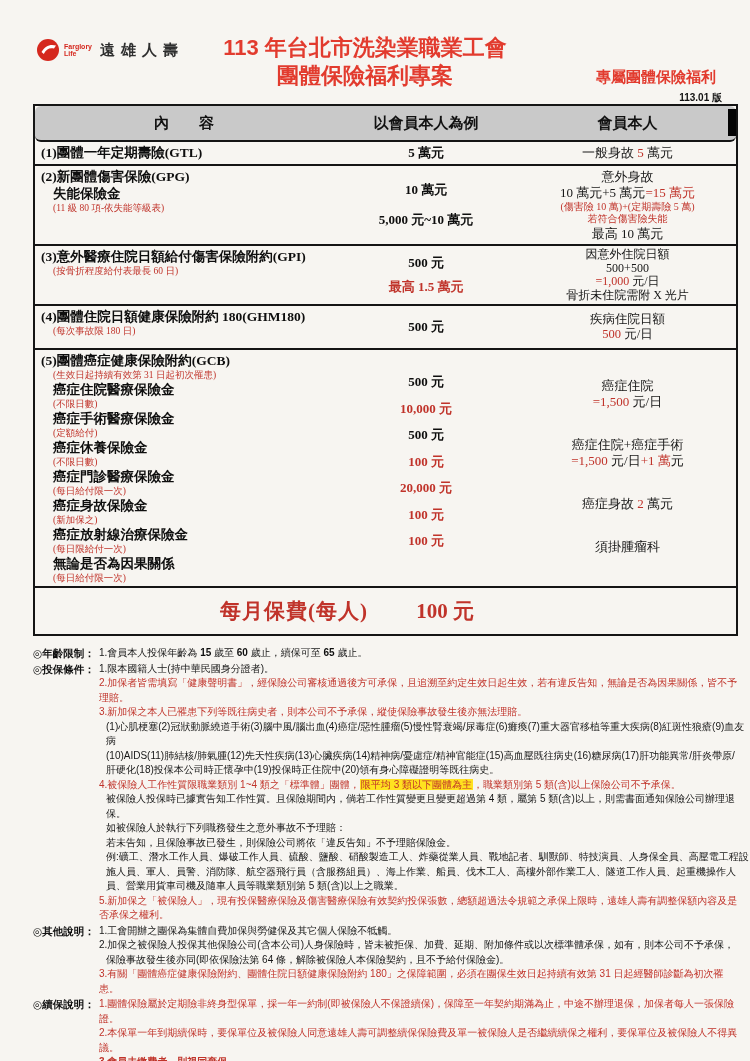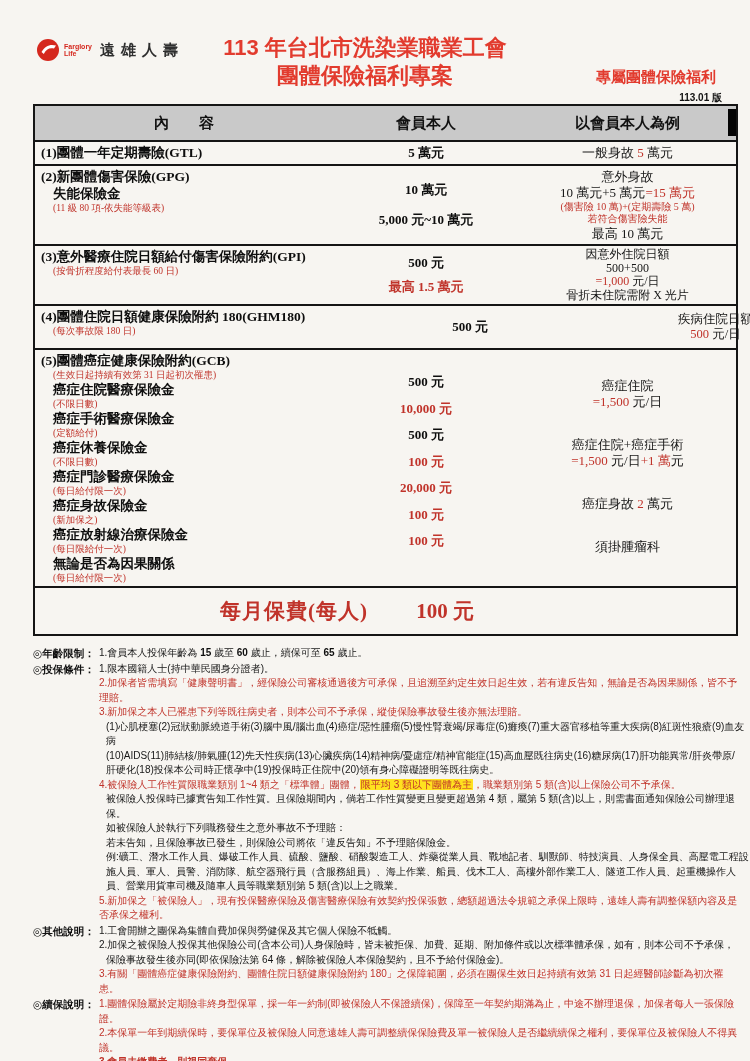--- a/index.html
+++ b/index.html
@@ -28,29 +28,29 @@
     font-family:"Liberation Sans",sans-serif;}
   .tagline{position:absolute;right:34px;top:68px;color:var(--tred);font-weight:bold;
     font-size:15px;font-family:"Liberation Sans",sans-serif;}
   .version{position:absolute;right:28px;top:91px;font-size:10px;font-weight:bold;
     color:#111;font-family:"Liberation Sans",sans-serif;}
   
   .tbl{position:relative;margin-left:33px;width:705px;border:2px solid #151515;background:transparent;box-sizing:border-box;}
   .artifact{position:absolute;top:3px;right:0;width:8px;height:27px;background:#050505;}
   .thead{display:grid;grid-template-columns:298px 186px 217px;background:#c9c9c9;
     border-bottom:2px solid #151515;height:34px;align-items:center;text-align:center;
-    font-weight:bold;font-size:15px;color:#111;}
+    font-weight:bold;font-size:15px;color:#111;border-radius:6px;}
   .trow{display:grid;grid-template-columns:298px 186px 217px;border-bottom:2px solid #151515;box-sizing:border-box;}
   .cell{padding:2px 3px;box-sizing:border-box;}
   .c1{padding-left:6px;text-align:left;}
   .c2,.c3{display:flex;flex-direction:column;align-items:center;justify-content:center;text-align:center;}
   .r1{min-height:24px;}
   .r2{min-height:80px;} .r2 .c2{justify-content:space-evenly;}
   .r3{min-height:56px;} .r3 .c2{justify-content:space-evenly;}
-  .r4{min-height:44px;gap:44px;}
+  .r4{min-height:44px;}
   .r5{min-height:231px;border-bottom:none;}
   .r5 .c2{justify-content:flex-start;padding-top:24px;gap:10.5px;}
   .r5 .c3{justify-content:flex-start;padding-top:28px;}
   .ln{width:100%;}
   .c1 .ln.t{font-weight:bold;font-size:13.5px;line-height:17px;color:#0f0f0f;}
   .c1 .ln.sub{padding-left:12px;}
   .c1 .ln.note{font-size:9.5px;line-height:12px;padding-left:12px;}
   .c2 .ln,.c3 .ln{font-size:13px;line-height:16px;}
   .c3 .ln.xs{font-size:10px;line-height:12.5px;}
   .r3 .c3 .ln{font-size:12px;line-height:13.5px;}
@@ -94,22 +94,22 @@
     <div>團體保險福利專案</div>
   </div>
   <div class="tagline">專屬團體保險福利</div>
   <div class="version">113.01 版</div>
 </div>
 
 <div class="tbl">
   <div class="artifact"></div>
   <div class="thead">
     <div>內　　容</div>
+    <div>以會員本人為例</div>
     <div>會員本人</div>
-    <div>以會員本人為例</div>
   </div>
 
   <div class="trow r1">
     <div class="cell c1">
         <div class="ln t"><span class="sg-kb">(1)團體一年定期壽險(GTL)</span></div>
       </div>
     <div class="cell c2">
         <div class="ln "><span class="sg-kb">5 萬元</span></div>
       </div>
     <div class="cell c3">

